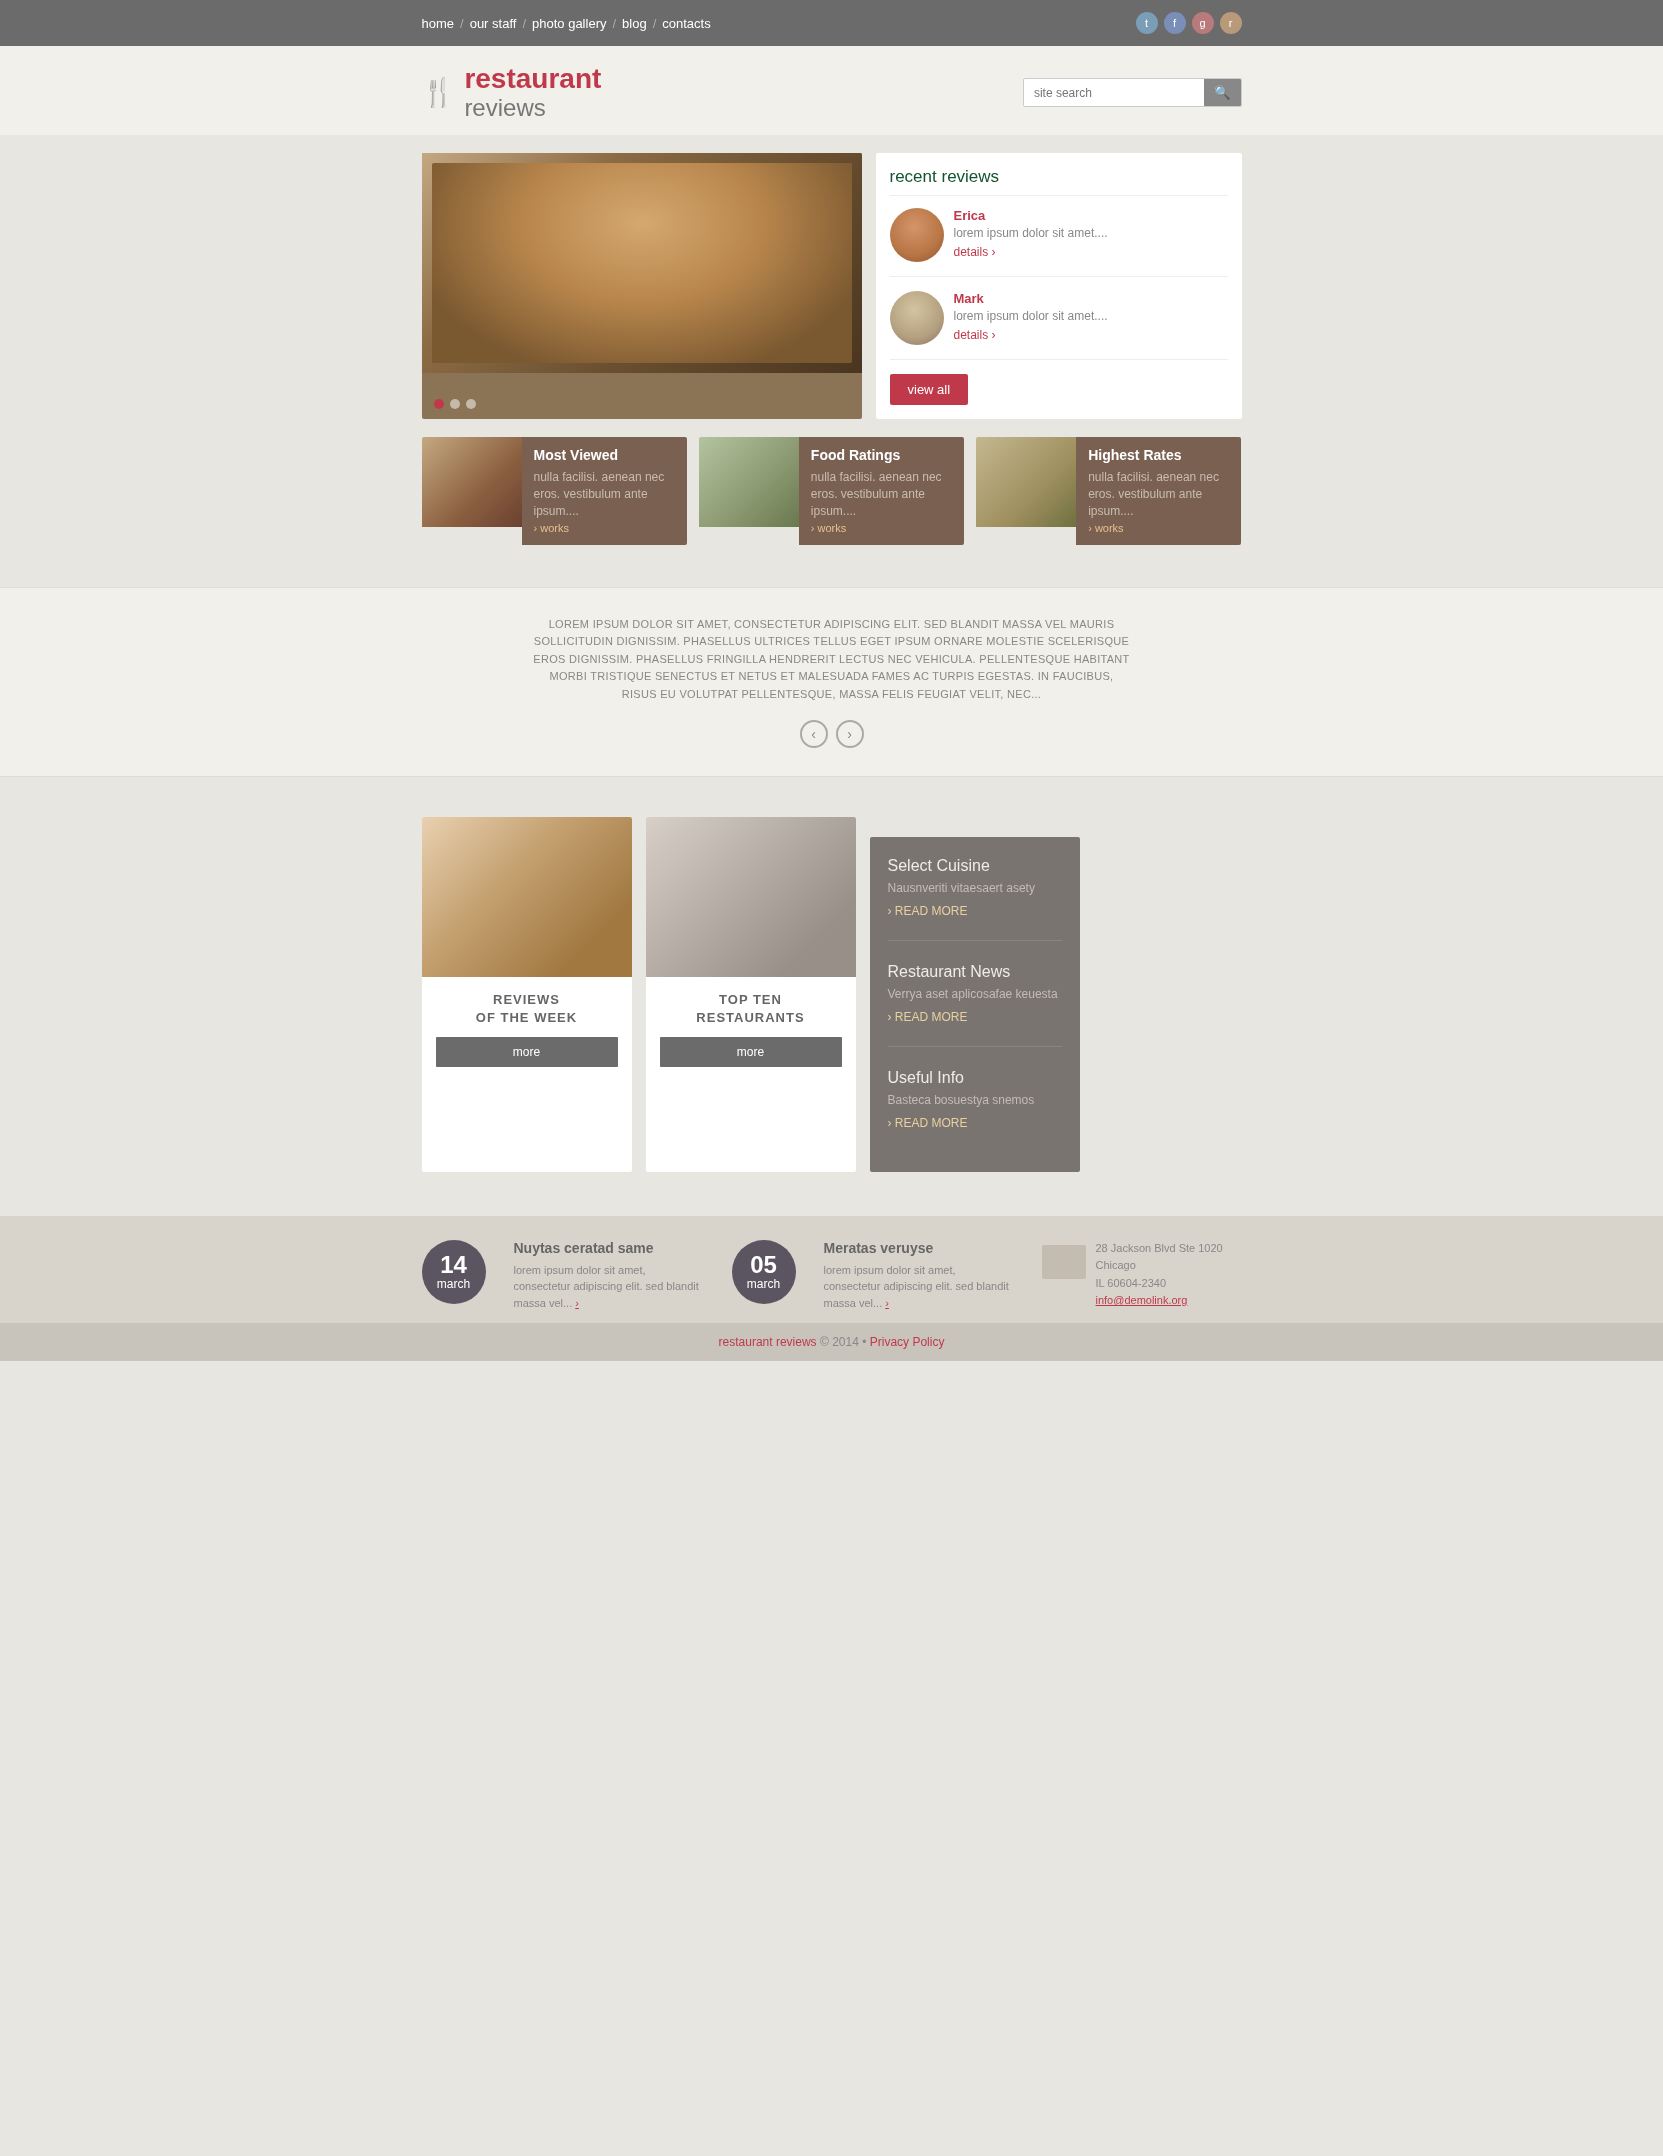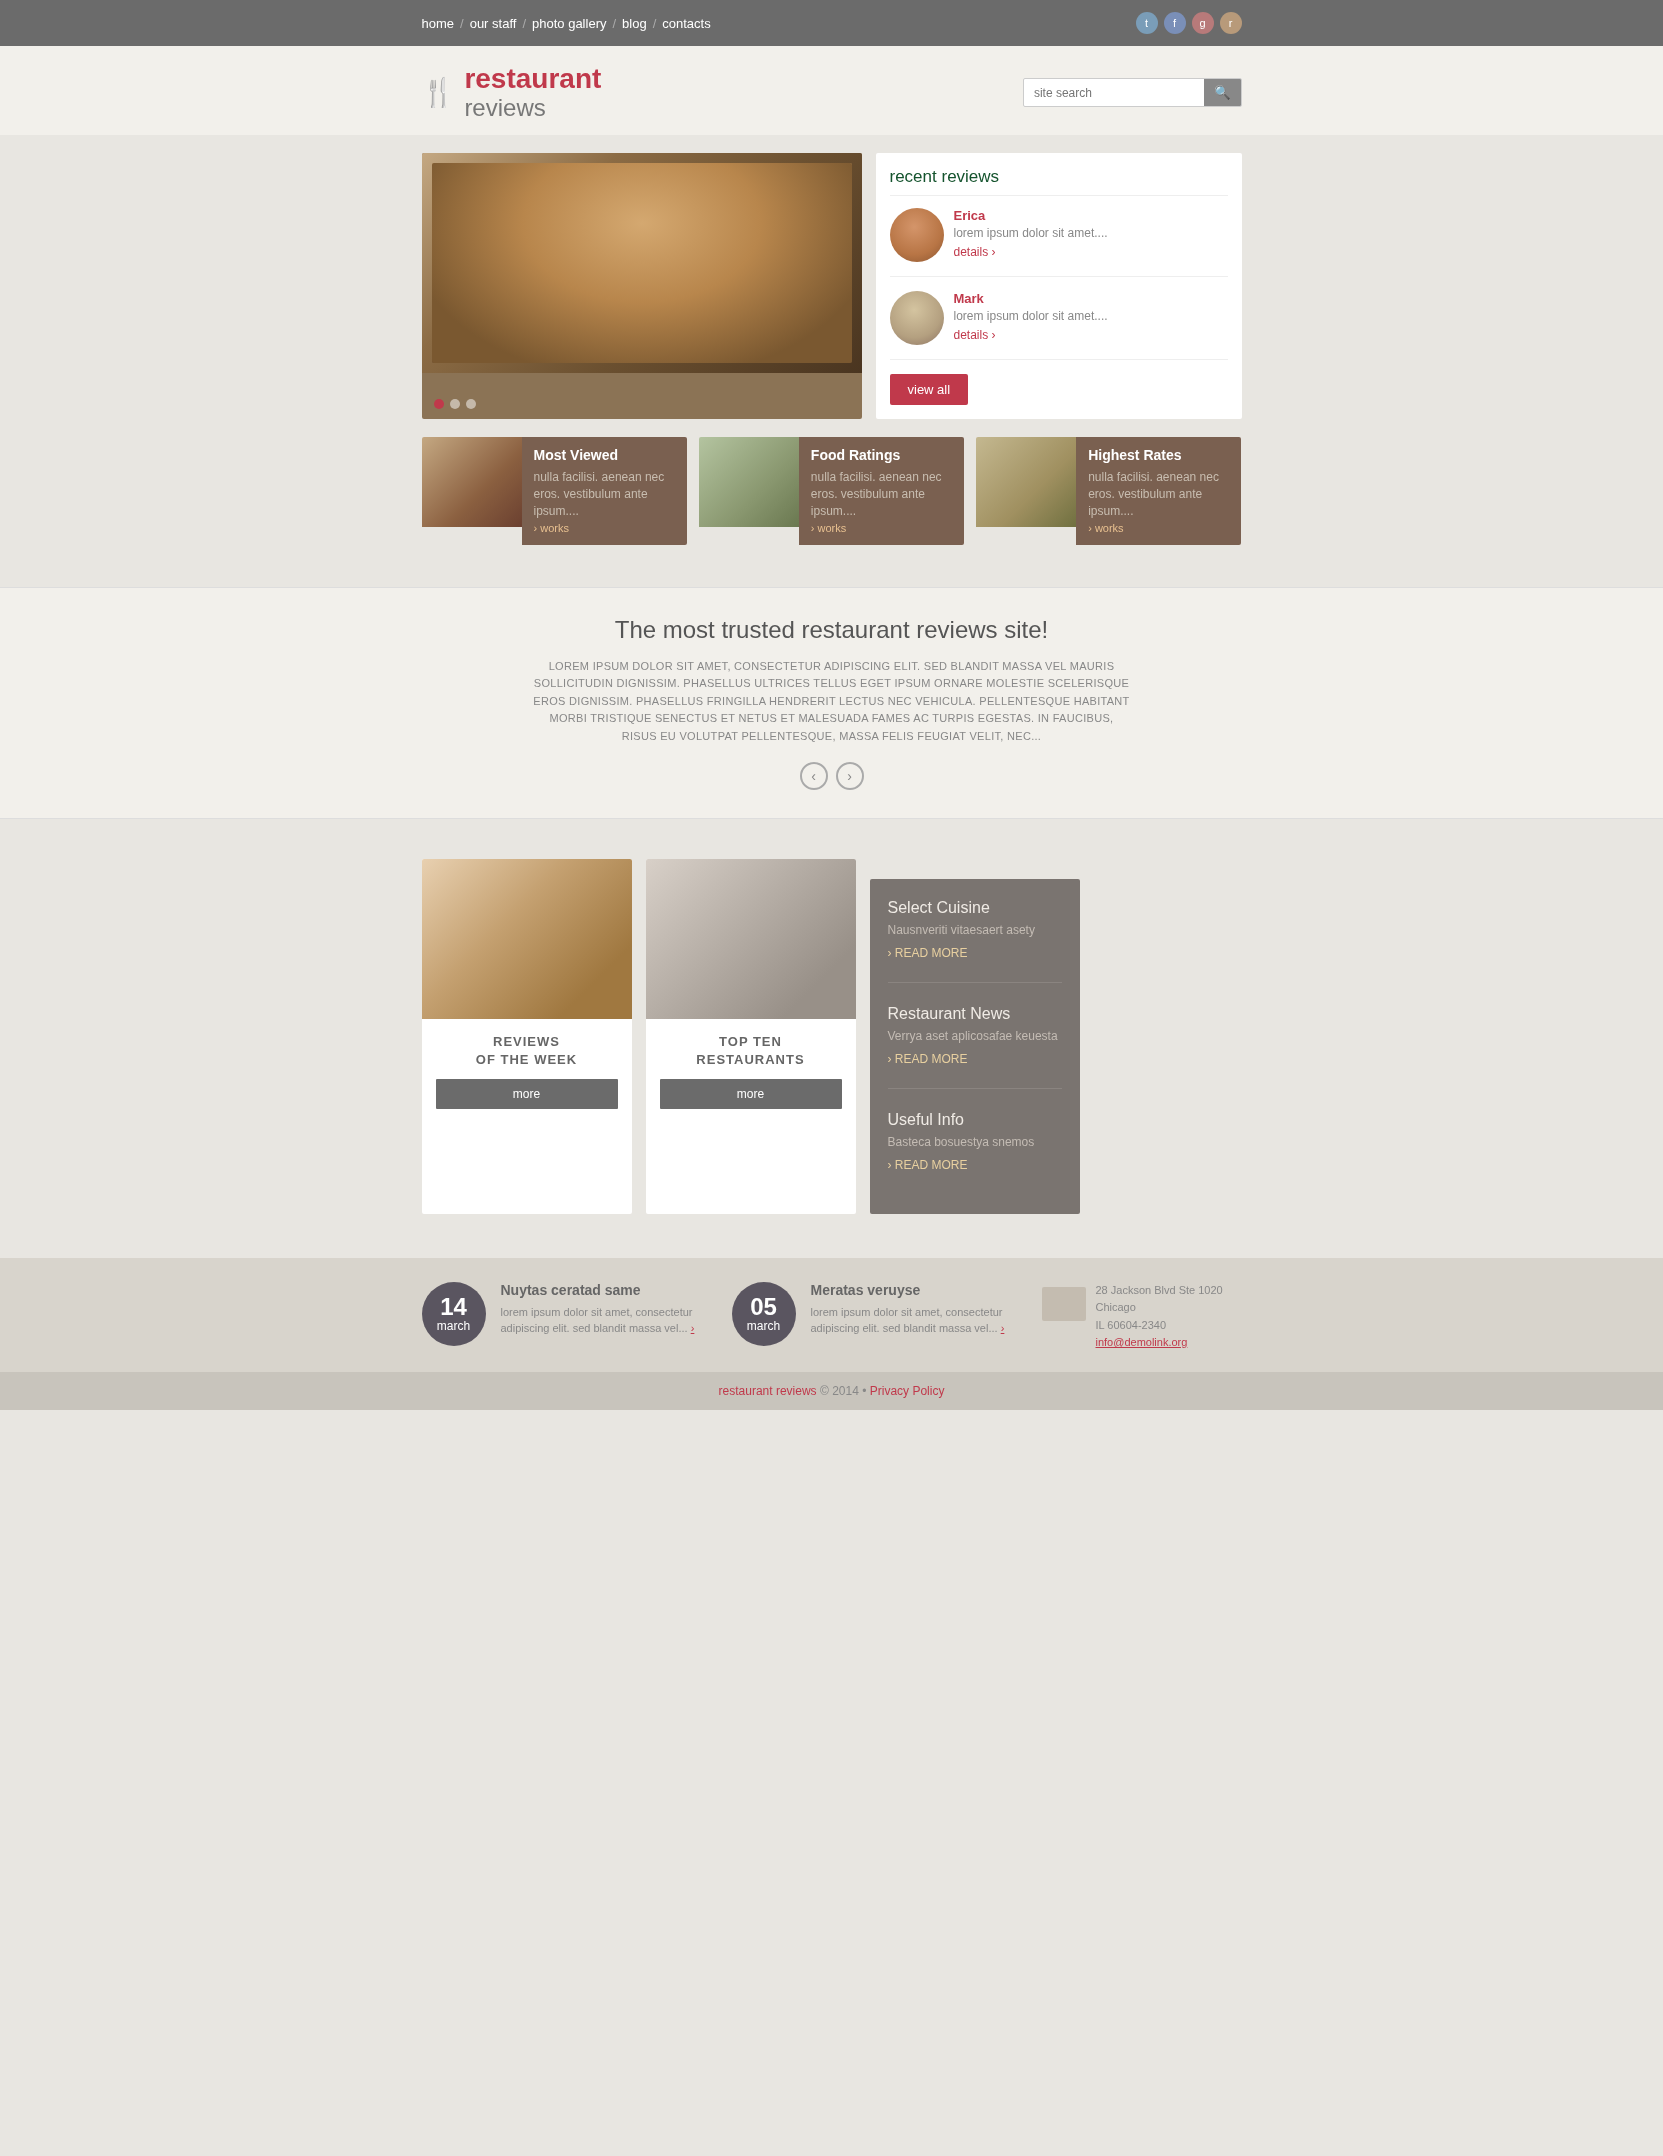--- a/index.html
+++ b/index.html
@@ -86,21 +86,21 @@
     .more-btn { display: block; background: #6b6b6b; color: #fff; text-align: center; padding: 8px; font-size: 12px; border: none; cursor: pointer; width: 100%; border-radius: 1px; }
     .sidebar-cards { flex: 0 0 210px; display: flex; flex-direction: column; gap: 0; background: #7a7470; border-radius: 2px; padding: 20px 18px; margin-top: 20px; }
     .sidebar-item { margin-bottom: 22px; }
     .sidebar-item h4 { color: #f0ebe5; font-size: 16px; font-weight: normal; margin-bottom: 6px; }
     .sidebar-item p { color: #c4bcb4; font-size: 12px; margin-bottom: 8px; }
     .sidebar-item .read-more { color: #e8d0a0; font-size: 12px; text-decoration: none; }
     .sidebar-divider { border: none; border-top: 1px solid #8a8480; margin-bottom: 22px; }
 
     
     .site-footer { background: #d8d4cc; padding: 24px 0 0; }
-    .footer-inner { max-width: 820px; margin: 0 auto; display: flex; gap: 15px; padding-bottom: 20px; align-items: flex-start; }
+    .footer-inner { max-width: 820px; margin: 0 auto; display: flex; gap: 28px; padding-bottom: 12px; align-items: flex-start; }
     .footer-date { flex-shrink: 0; }
     .date-circle { width: 64px; height: 64px; border-radius: 50%; background: #5a5560; color: #fff; display: flex; flex-direction: column; align-items: center; justify-content: center; }
     .date-circle .day { font-size: 24px; font-weight: bold; line-height: 1; }
     .date-circle .month { font-size: 12px; text-transform: lowercase; }
     .footer-post { flex: 1; }
     .footer-post h4 { color: #666; font-size: 14px; margin-bottom: 6px; }
     .footer-post p { font-size: 11px; color: #888; line-height: 1.5; }
     .footer-post a { color: #c0394b; font-size: 11px; }
     .footer-contact { flex: 0 0 200px; display: flex; gap: 10px; align-items: flex-start; }
     .contact-icon { width: 44px; height: 44px; flex-shrink: 0; }
@@ -218,21 +218,20 @@
           <a href="#" class="works-link">› works</a>
         </div>
       </div>
     </div>
 
   </div>
 </main>
 
 <section class="tagline-section">
   <div style="max-width:820px;margin:0 auto;">
-    <h2>The most trusted restaurant reviews site!</h2>
     <p>LOREM IPSUM DOLOR SIT AMET, CONSECTETUR ADIPISCING ELIT. SED BLANDIT MASSA VEL MAURIS SOLLICITUDIN DIGNISSIM. PHASELLUS ULTRICES TELLUS EGET IPSUM ORNARE MOLESTIE SCELERISQUE EROS DIGNISSIM. PHASELLUS FRINGILLA HENDRERIT LECTUS NEC VEHICULA. PELLENTESQUE HABITANT MORBI TRISTIQUE SENECTUS ET NETUS ET MALESUADA FAMES AC TURPIS EGESTAS. IN FAUCIBUS, RISUS EU VOLUTPAT PELLENTESQUE, MASSA FELIS FEUGIAT VELIT, NEC...</p>
     <div class="nav-arrows">
       <button class="nav-arrow">‹</button>
       <button class="nav-arrow">›</button>
     </div>
   </div>
 </section>
 
 <div style="background:#e8e6e1;padding:20px 0;">
   <div class="main-content" style="padding:0;">

